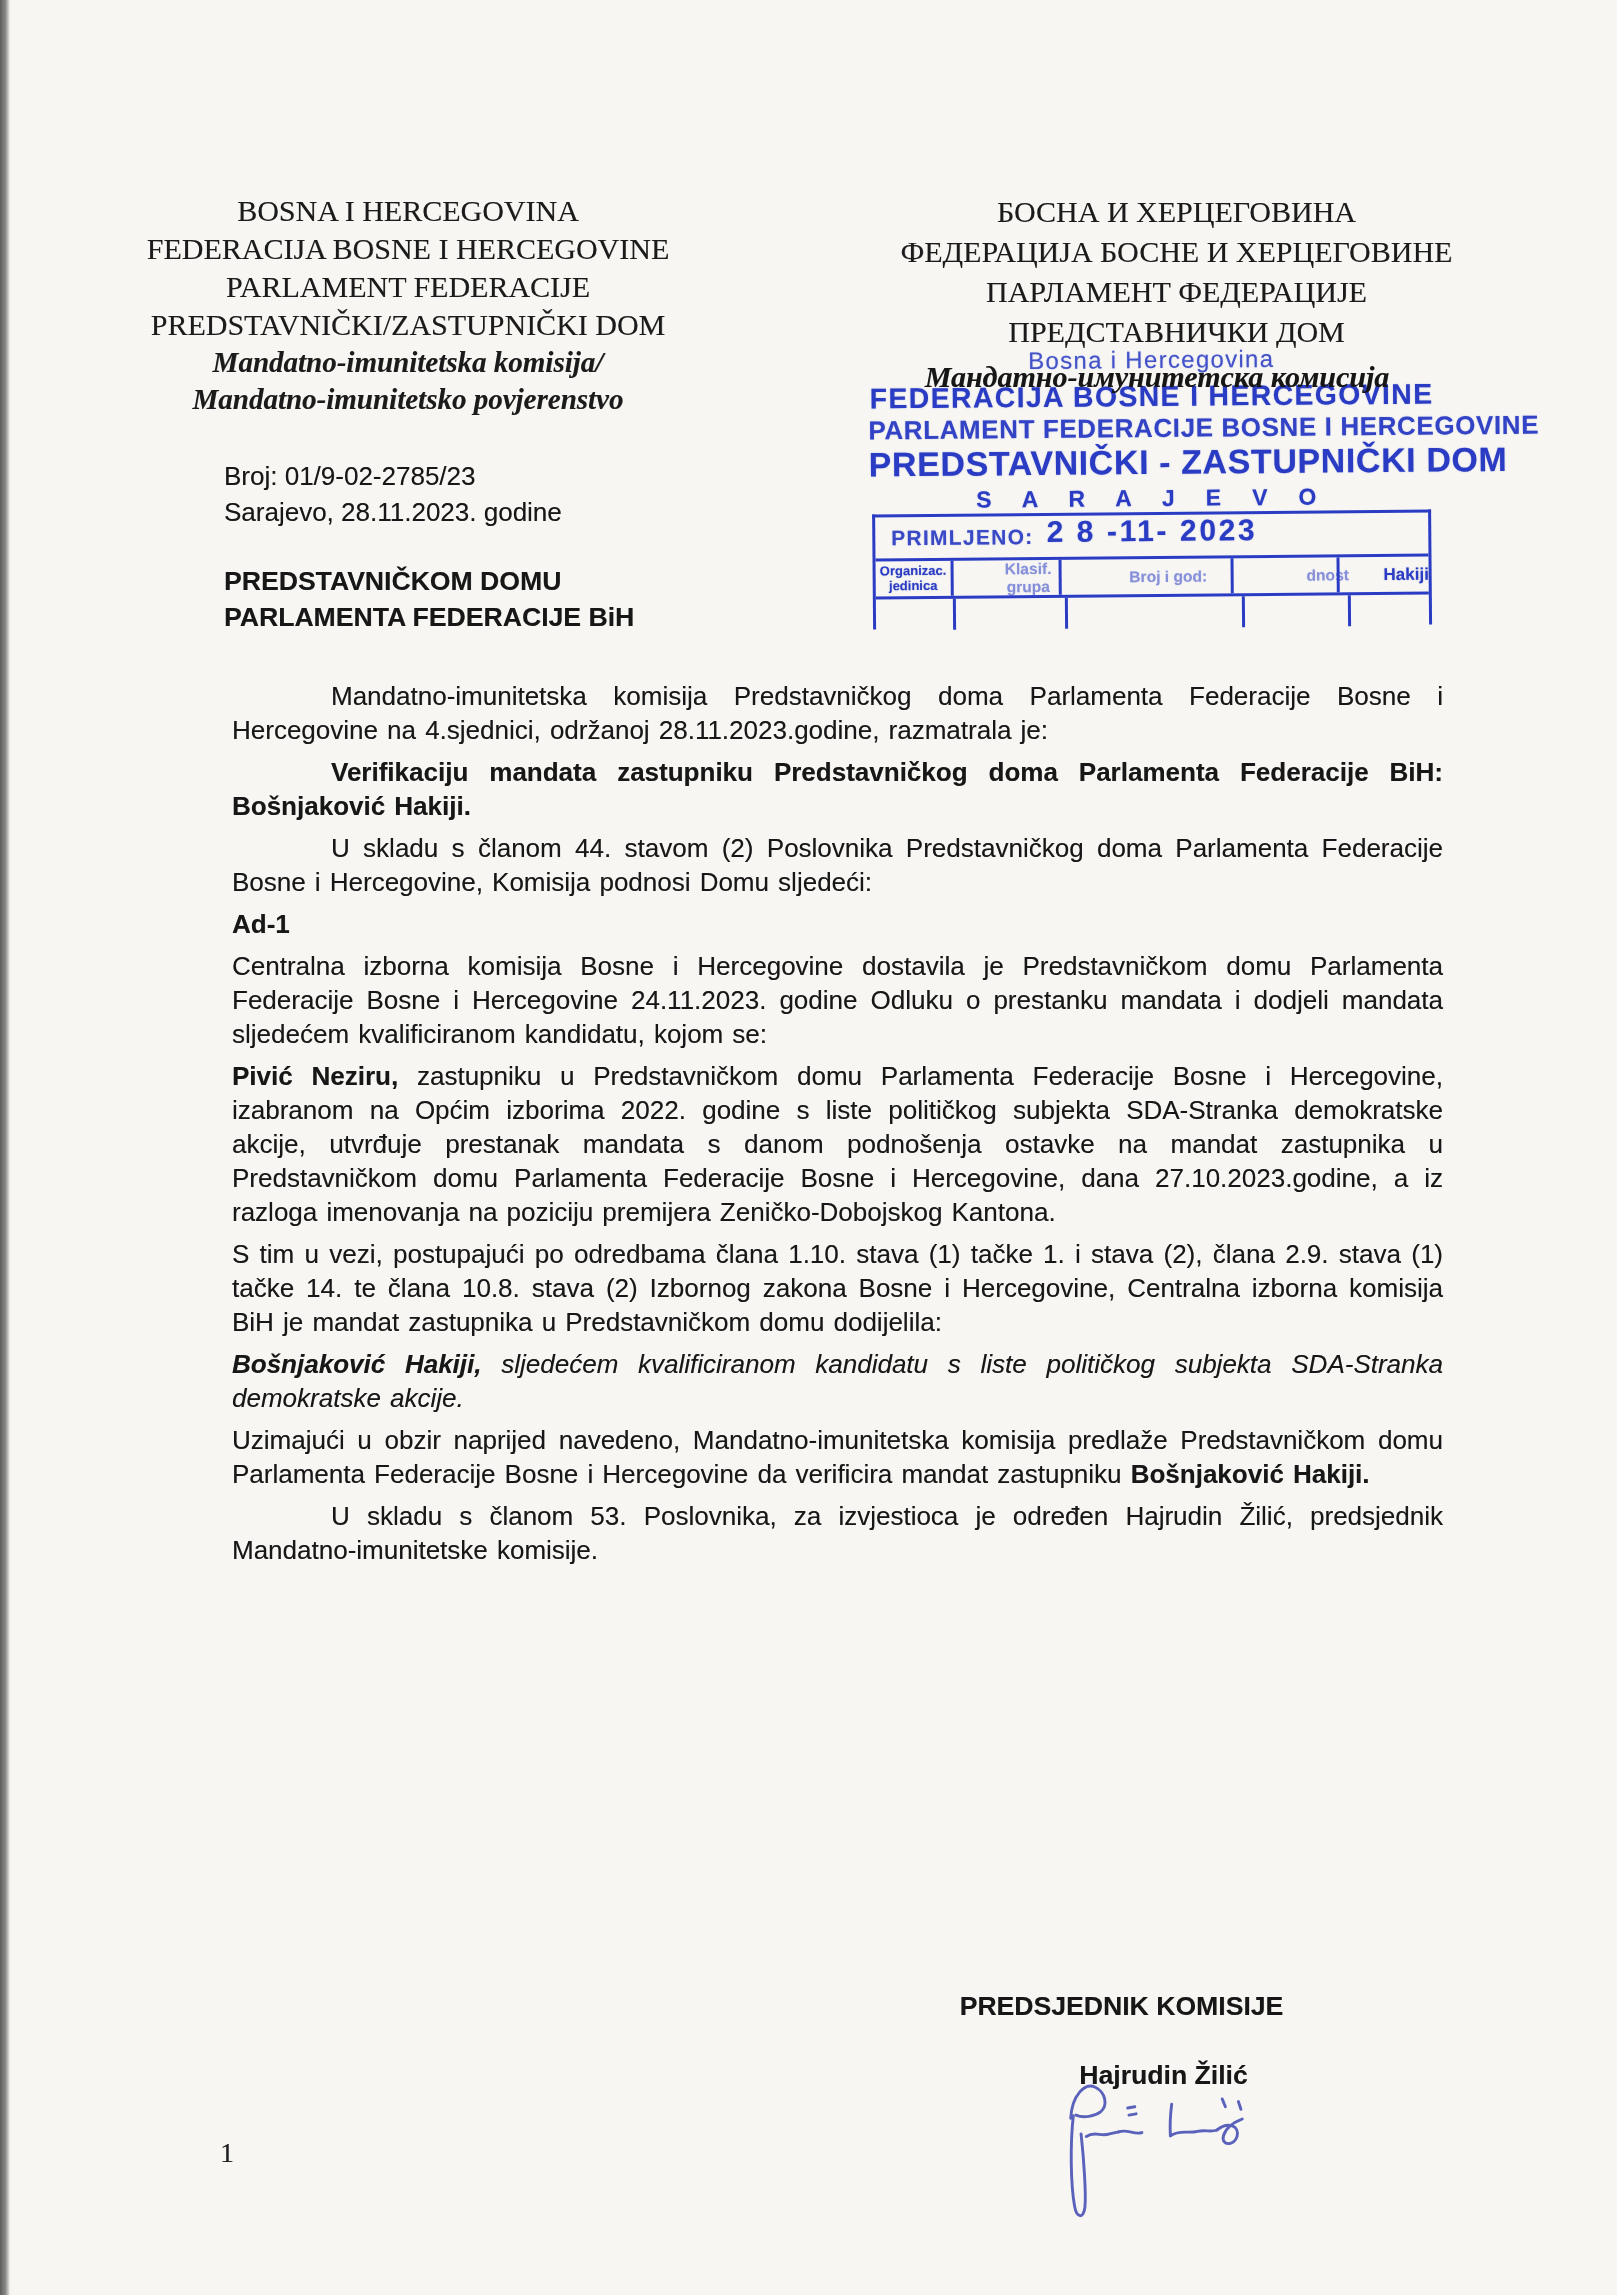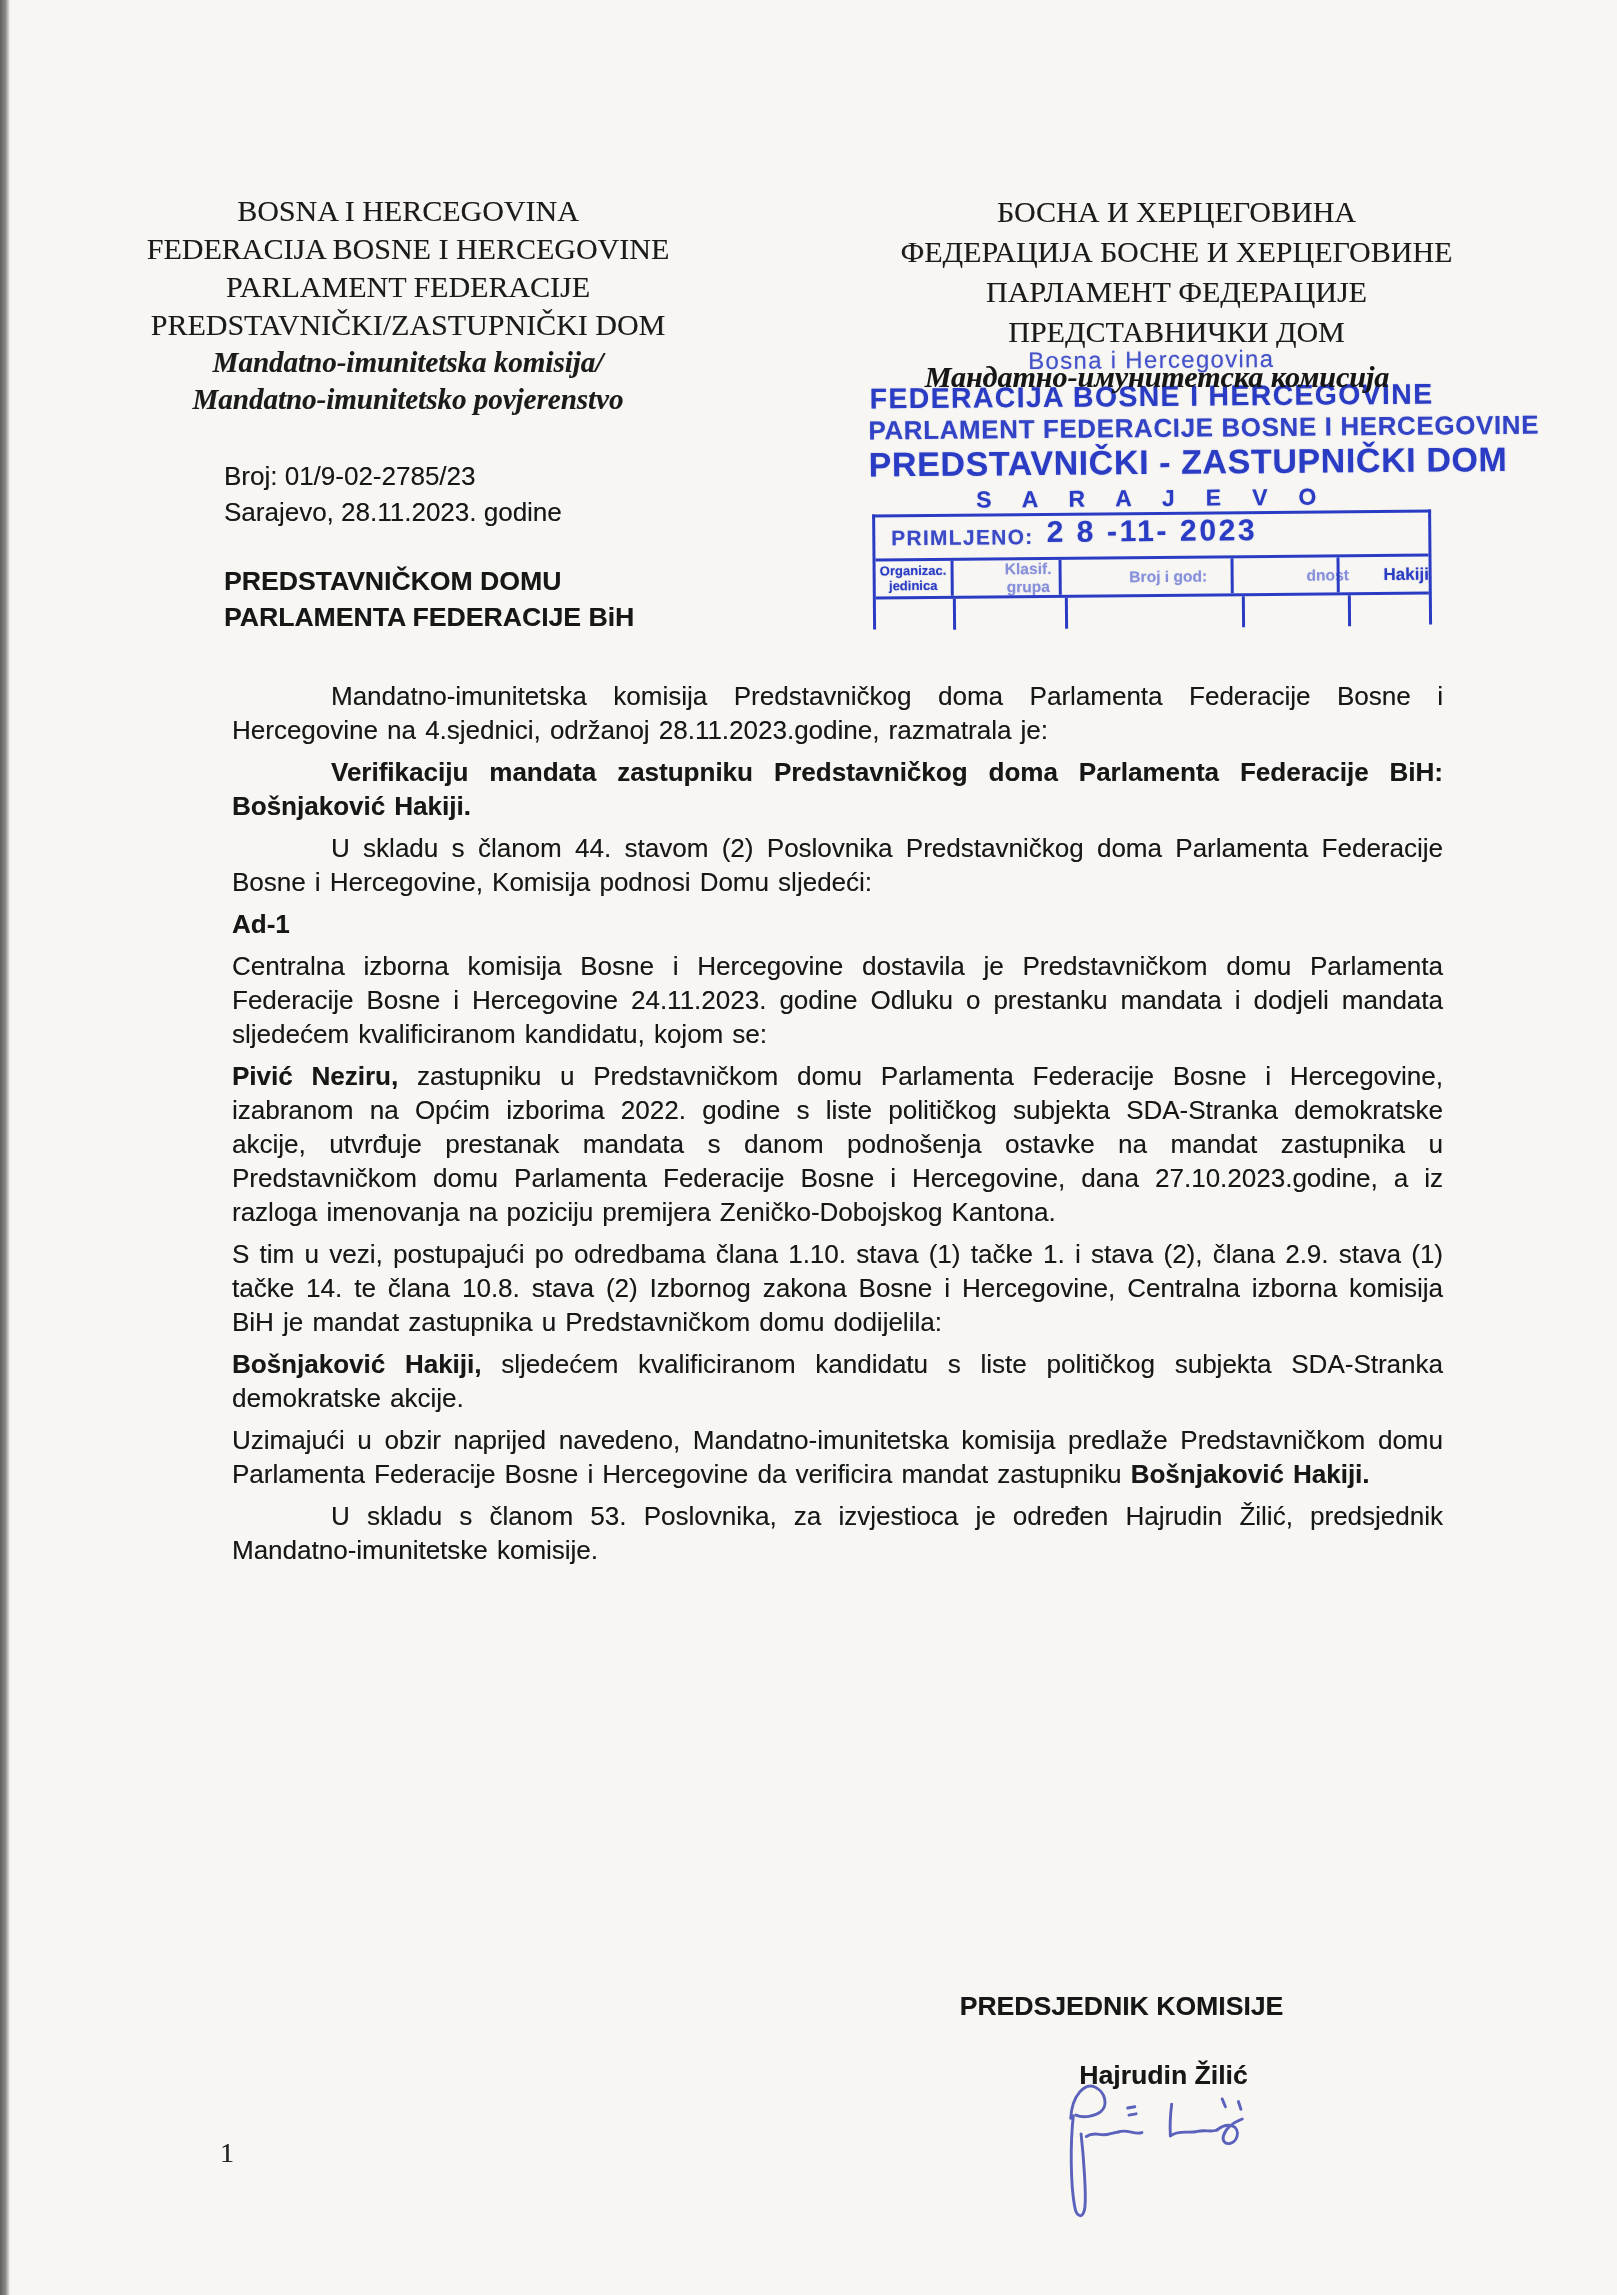--- a/index.html
+++ b/index.html
@@ -82,21 +82,21 @@
   .indent{text-indent:99px;}
   .mt-p2{margin-top:34px;font-weight:700;}
   .mt-p3{margin-top:36px;}
   .h-izvjestaj{margin-top:40px;font-size:27px;font-weight:700;text-align:center;line-height:34px;
     text-shadow:0.2px 0.2px 0.5px rgba(0,0,0,.38);}
   .ad{margin-top:6.5px;font-size:26px;font-weight:700;line-height:34px;
     text-shadow:0.2px 0.2px 0.5px rgba(0,0,0,.38);}
   .mt-p4{margin-top:27px;}
   .mt-p5{margin-top:37px;}
   .mt-p6{margin-top:45px;}
-  .mt-p7{margin-top:35px;}
+  .mt-p7{margin-top:35px;font-style:italic;}
   .mt-p8{margin-top:49px;}
   .mt-p9{margin-top:34px;}
   .b{font-weight:700;}
   
   .sig-title{position:absolute;left:927px;top:1991px;width:389px;text-align:center;
     font-size:26.6px;font-weight:700;text-shadow:0.2px 0.2px 0.5px rgba(0,0,0,.38);}
   .sig-name{position:absolute;left:969px;top:2060px;width:389px;text-align:center;
     font-size:26.6px;font-weight:700;text-shadow:0.2px 0.2px 0.5px rgba(0,0,0,.38);}
   .sig-svg{position:absolute;left:1050px;top:2074px;z-index:2;}
   .page-num{position:absolute;left:220px;top:2137px;font-family:"Liberation Serif",serif;

